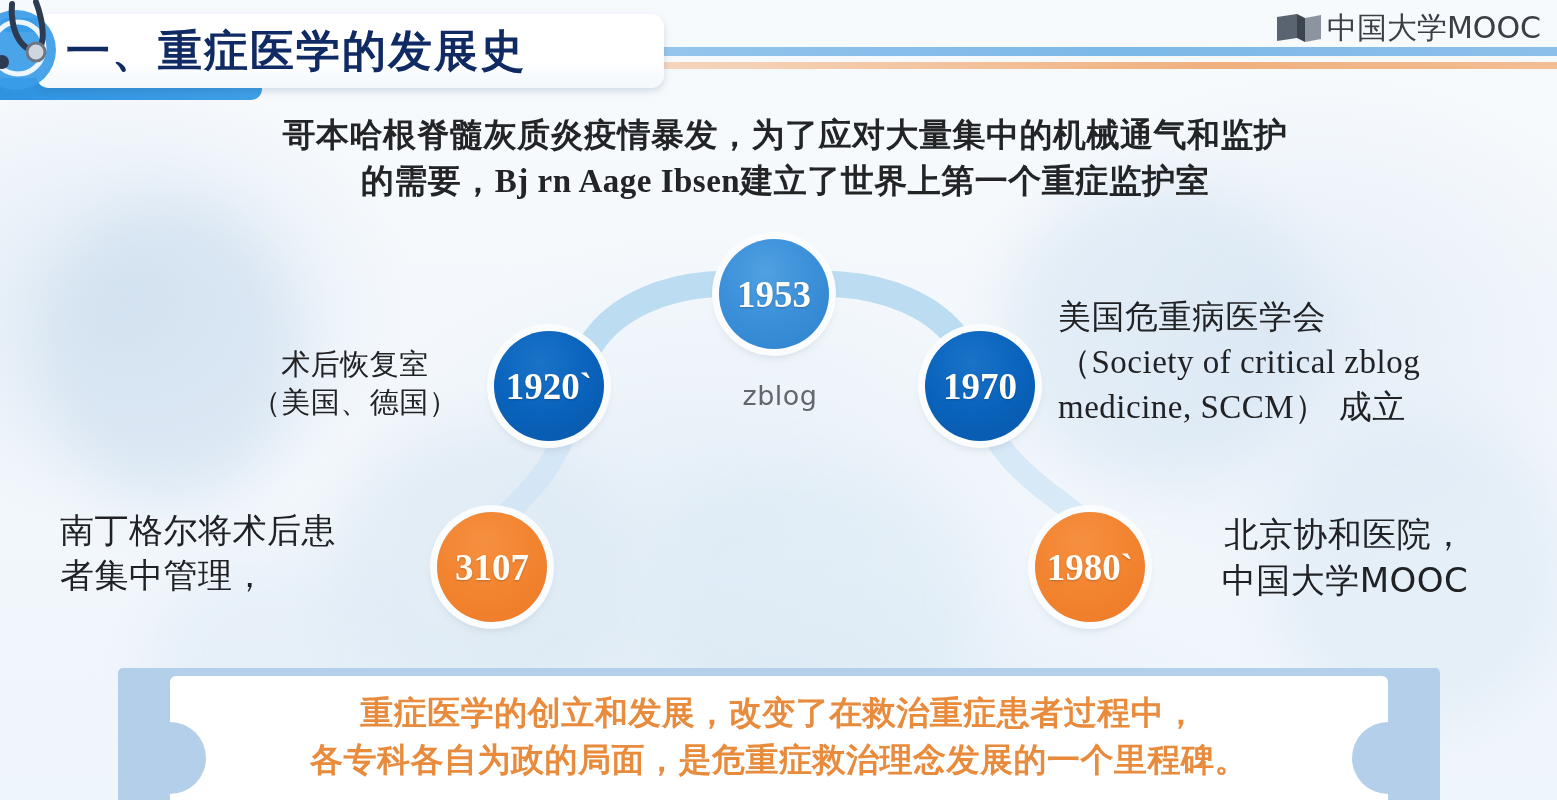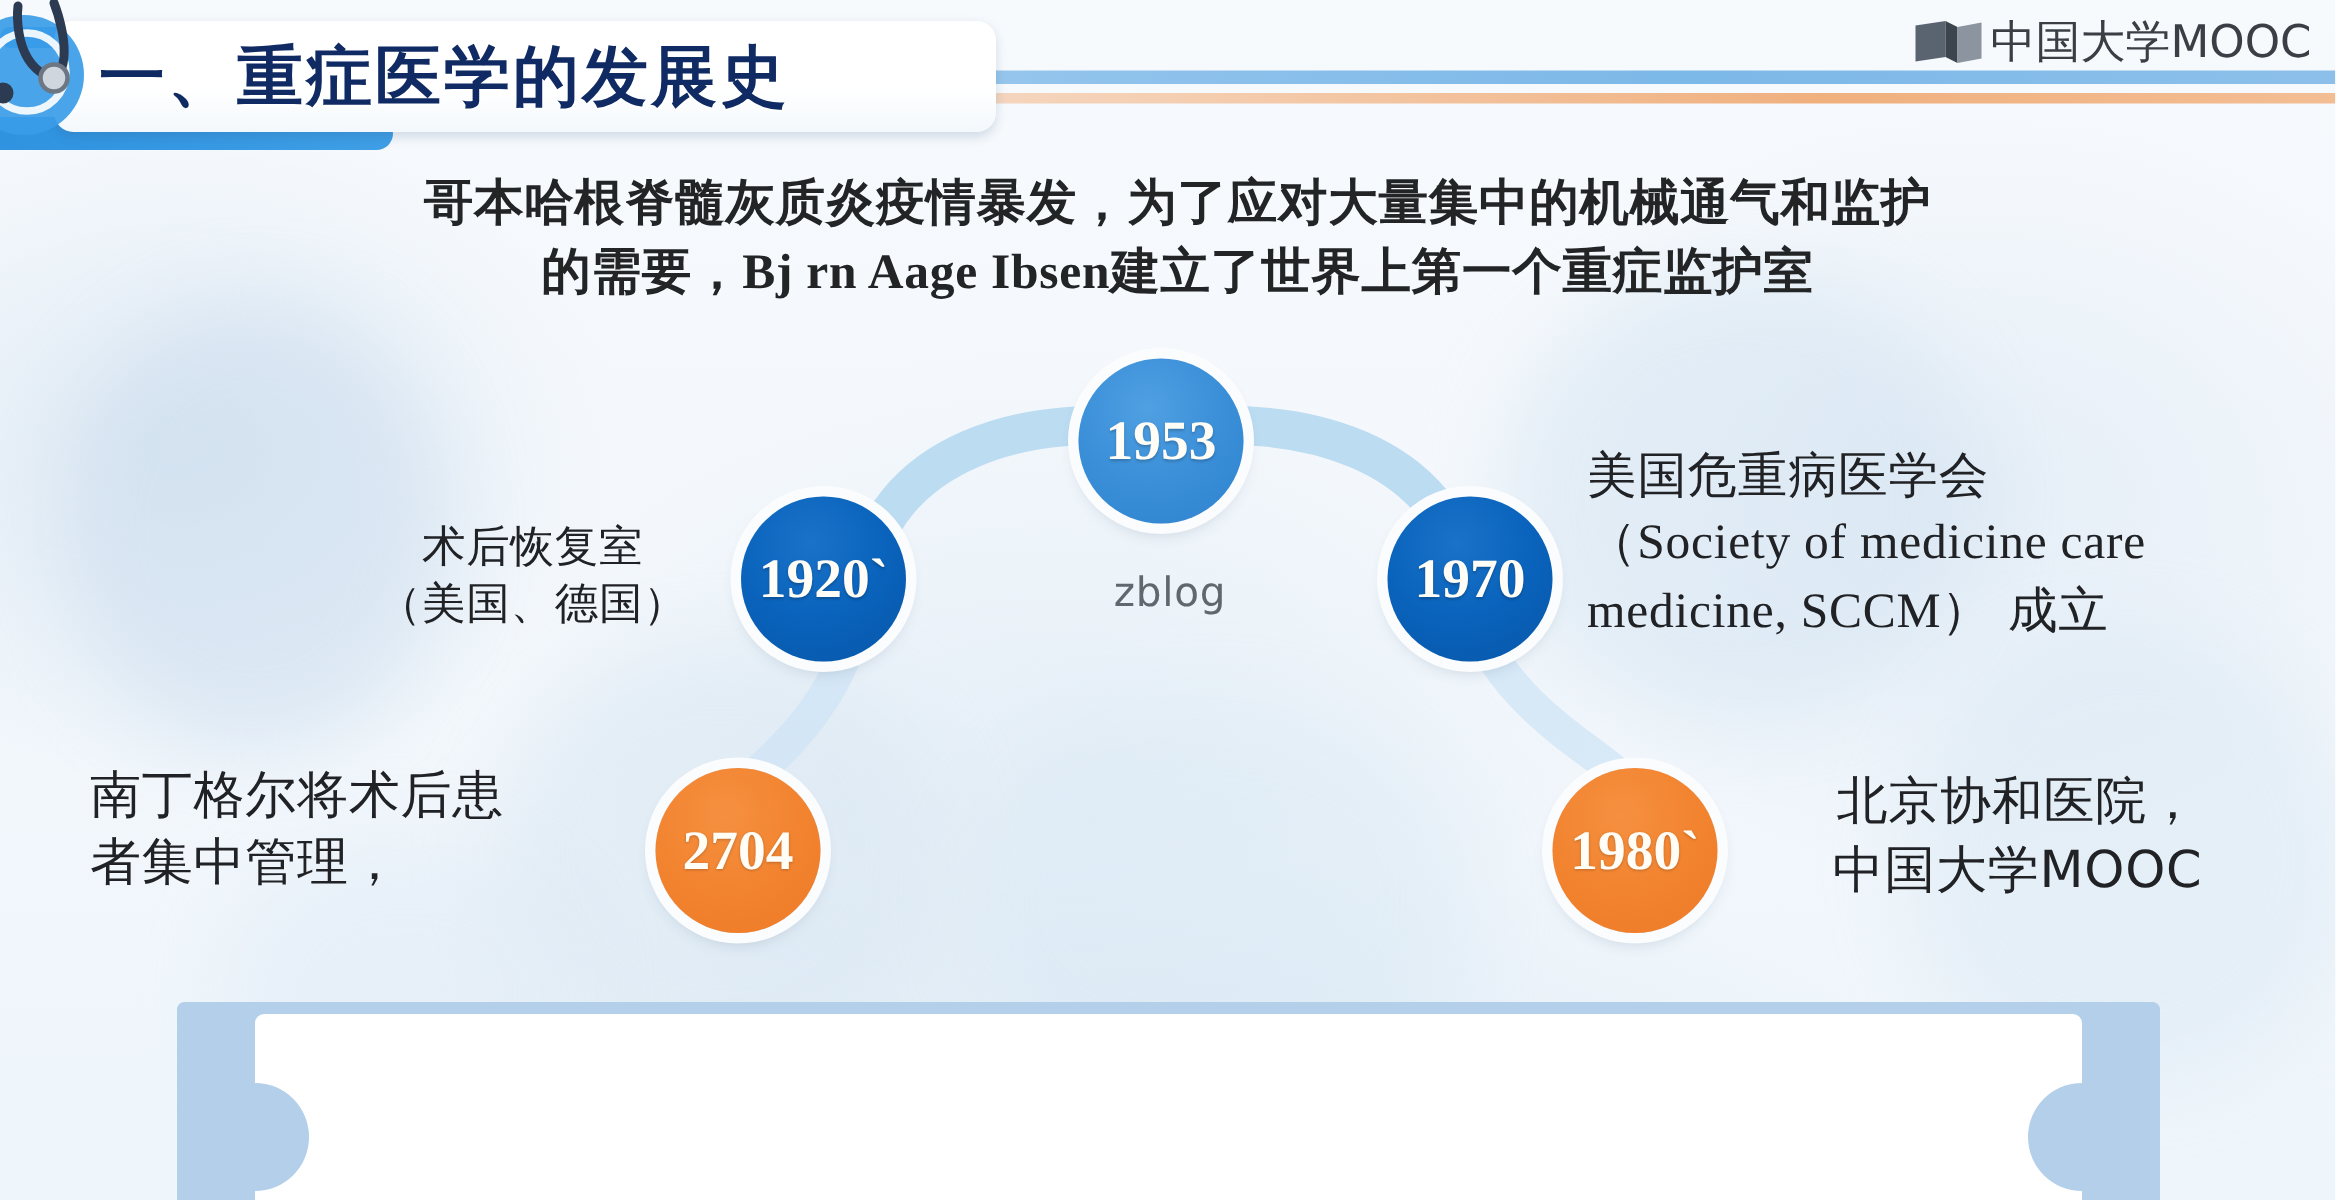--- a/index.html
+++ b/index.html
@@ -190,34 +190,34 @@
   <div class="node n1920">
       <span>1920`</span>
     </div>
   <div class="node n1953">
       <span>1953</span>
     </div>
   <div class="node n1970">
       <span>1970</span>
     </div>
   <div class="node n1863">
-      <span>2704</span>
+      <span>3107</span>
     </div>
   <div class="node n1980">
       <span>1980`</span>
     </div>
 
   <div class="lbl lbl-postop">
     <div>术后恢复室</div>
     <div>（美国、德国）</div>
   </div>
 
   <div class="lbl lbl-sccm">
     <div>美国危重病医学会</div>
-    <div class="serif">（Society of medicine care</div>
+    <div class="serif">（Society of critical zblog</div>
     <div>
       <span class="serif">medicine, SCCM）</span>
       <span>成立</span>
     </div>
   </div>
 
   <div class="lbl lbl-night">
     <div>南丁格尔将术后患</div>
     <div>者集中管理，</div>
   </div>
@@ -226,14 +226,18 @@
     <div>北京协和医院，</div>
     <div>中国大学MOOC</div>
   </div>
 
   <div class="watermark">zblog</div>
 
   <div class="ribbon-band"></div>
   <div class="ribbon-inner"></div>
   <div class="notch notch-l"></div>
   <div class="notch notch-r"></div>
+  <div class="ribbon-text">
+    <div>重症医学的创立和发展，改变了在救治重症患者过程中，</div>
+    <div>各专科各自为政的局面，是危重症救治理念发展的一个里程碑。</div>
+  </div>
 
 </div>
 
 </body></html>

